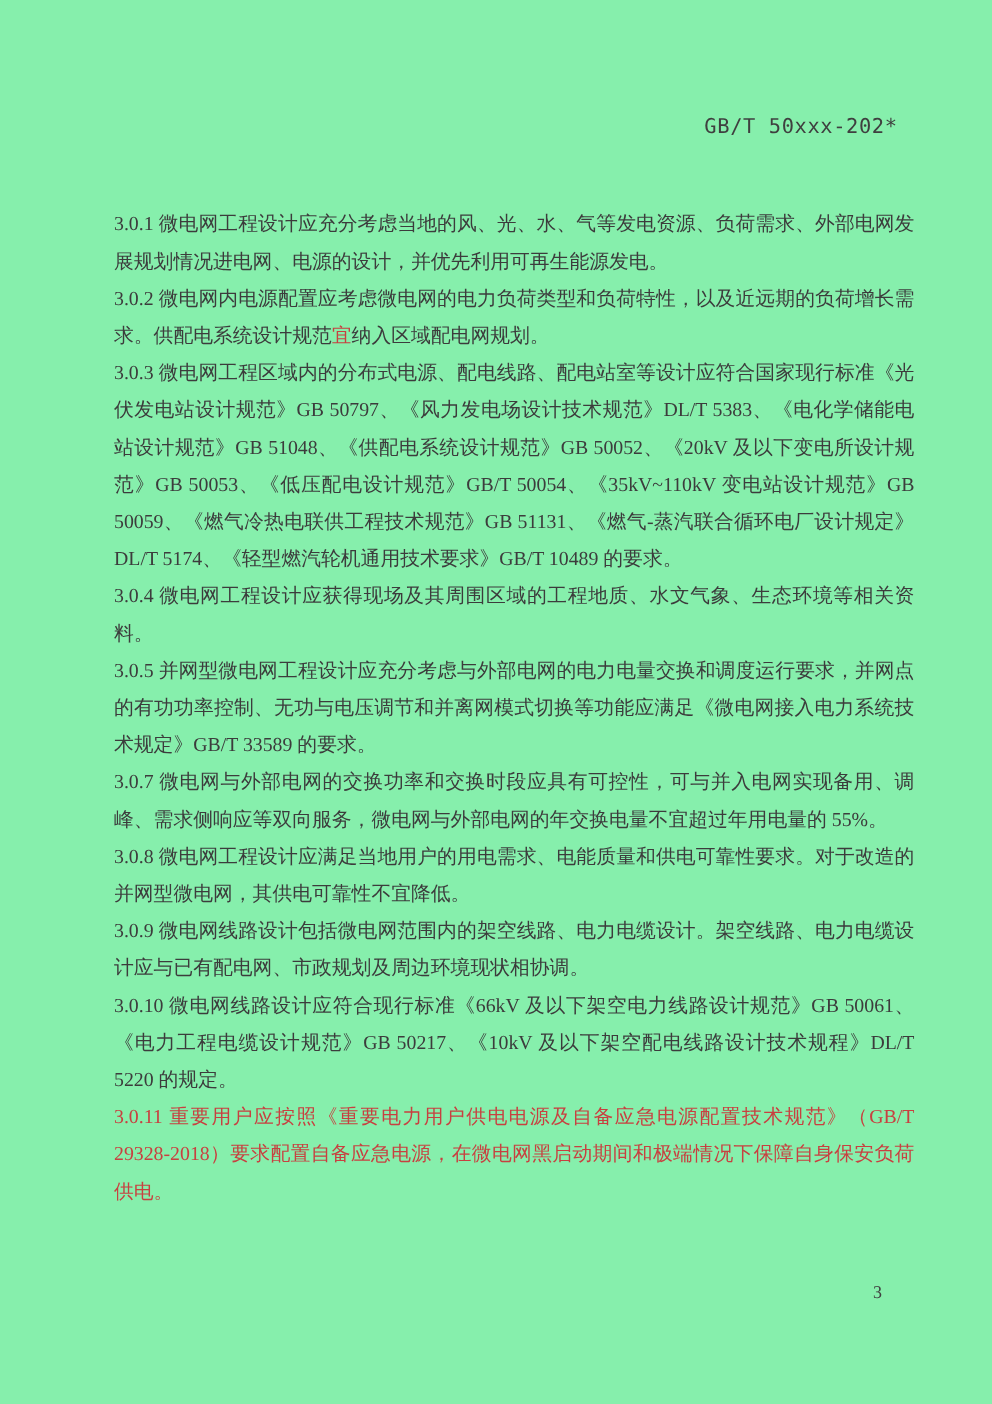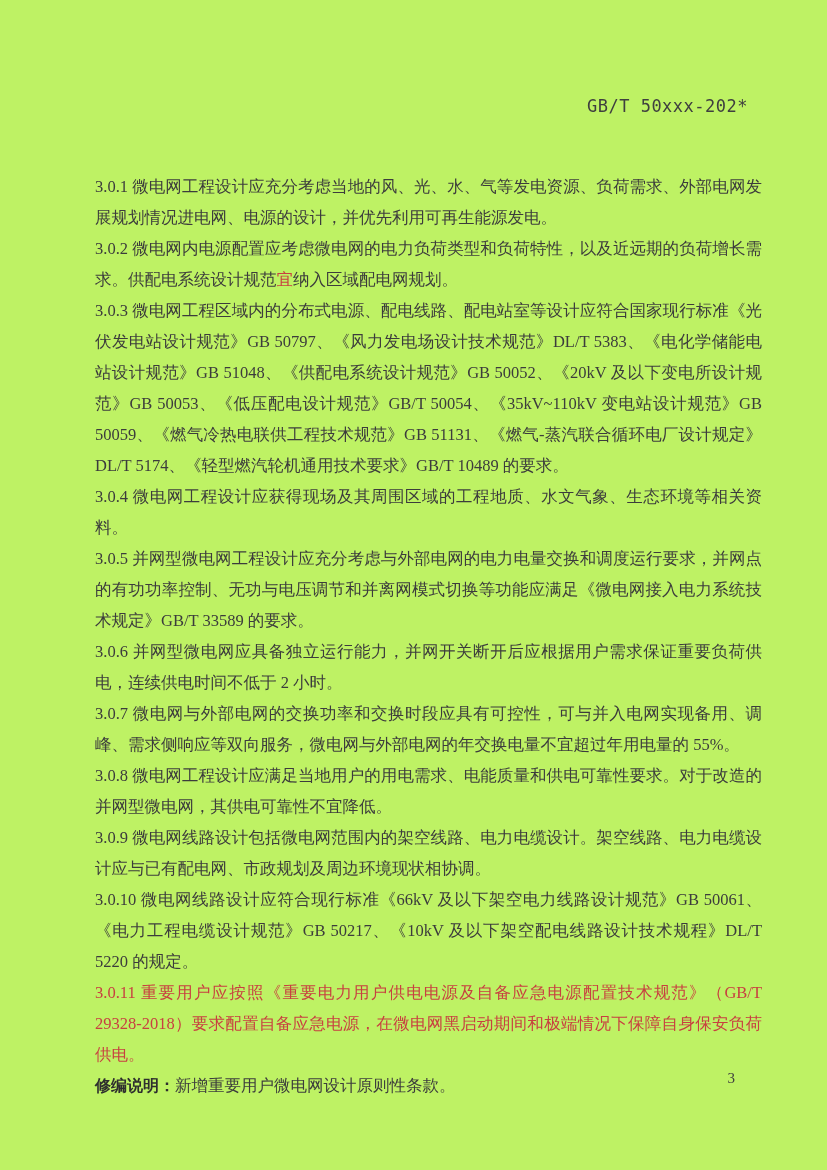--- a/index.html
+++ b/index.html
@@ -5,21 +5,21 @@
   html, body {
     margin: 0;
     padding: 0;
     background: #e8e8e8;
   }
   .page {
     position: relative;
     width: 827px;
     height: 1170px;
     margin: 0 auto;
-    background: #bef264;
+    background: #86efac;
     overflow: hidden;
     font-family: "Liberation Serif", "DejaVu Serif", serif;
   }
   .doc-header {
     position: absolute;
     top: 96px;
     right: 79px;
     font-family: "DejaVu Sans Mono", monospace;
     font-size: 17px;
     letter-spacing: 0.5px;
@@ -79,24 +79,22 @@
 
   <div class="doc-header">GB/T 50xxx-202*</div>
 
 
   <main class="doc-body">
       <p class="para"><span class="seg-normal">3.0.1 微电网工程设计应充分考虑当地的风、光、水、气等发电资源、负荷需求、外部电网发展规划情况进电网、电源的设计，并优先利用可再生能源发电。</span></p>
       <p class="para"><span class="seg-normal">3.0.2 微电网内电源配置应考虑微电网的电力负荷类型和负荷特性，以及近远期的负荷增长需求。供配电系统设计规范</span><span class="seg-red">宜</span><span class="seg-normal">纳入区域配电网规划。</span></p>
       <p class="para"><span class="seg-normal">3.0.3 微电网工程区域内的分布式电源、配电线路、配电站室等设计应符合国家现行标准《光伏发电站设计规范》GB 50797、《风力发电场设计技术规范》DL/T 5383、《电化学储能电站设计规范》GB 51048、《供配电系统设计规范》GB 50052、《20kV 及以下变电所设计规范》GB 50053、《低压配电设计规范》GB/T 50054、《35kV~110kV 变电站设计规范》GB 50059、《燃气冷热电联供工程技术规范》GB 51131、《燃气-蒸汽联合循环电厂设计规定》DL/T 5174、《轻型燃汽轮机通用技术要求》GB/T 10489 的要求。</span></p>
       <p class="para"><span class="seg-normal">3.0.4 微电网工程设计应获得现场及其周围区域的工程地质、水文气象、生态环境等相关资料。</span></p>
       <p class="para"><span class="seg-normal">3.0.5 并网型微电网工程设计应充分考虑与外部电网的电力电量交换和调度运行要求，并网点的有功功率控制、无功与电压调节和并离网模式切换等功能应满足《微电网接入电力系统技术规定》GB/T 33589 的要求。</span></p>
-      <p class="para"><span class="seg-normal">3.0.6 并网型微电网应具备独立运行能力，并网开关断开后应根据用户需求保证重要负荷供电，连续供电时间不低于 2 小时。</span></p>
       <p class="para"><span class="seg-normal">3.0.7 微电网与外部电网的交换功率和交换时段应具有可控性，可与并入电网实现备用、调峰、需求侧响应等双向服务，微电网与外部电网的年交换电量不宜超过年用电量的 55%。</span></p>
       <p class="para"><span class="seg-normal">3.0.8 微电网工程设计应满足当地用户的用电需求、电能质量和供电可靠性要求。对于改造的并网型微电网，其供电可靠性不宜降低。</span></p>
       <p class="para"><span class="seg-normal">3.0.9 微电网线路设计包括微电网范围内的架空线路、电力电缆设计。架空线路、电力电缆设计应与已有配电网、市政规划及周边环境现状相协调。</span></p>
       <p class="para"><span class="seg-normal">3.0.10 微电网线路设计应符合现行标准《66kV 及以下架空电力线路设计规范》GB 50061、《电力工程电缆设计规范》GB 50217、《10kV 及以下架空配电线路设计技术规程》DL/T 5220 的规定。</span></p>
       <p class="para"><span class="seg-red">3.0.11 重要用户应按照《重要电力用户供电电源及自备应急电源配置技术规范》（GB/T 29328-2018）要求配置自备应急电源，在微电网黑启动期间和极端情况下保障自身保安负荷供电。</span></p>
-      <p class="para"><span class="seg-bold">修编说明：</span><span class="seg-normal">新增重要用户微电网设计原则性条款。</span></p>
     </main>
 
   <div class="page-number">3</div>
 
 </div>
 
 </body></html>

